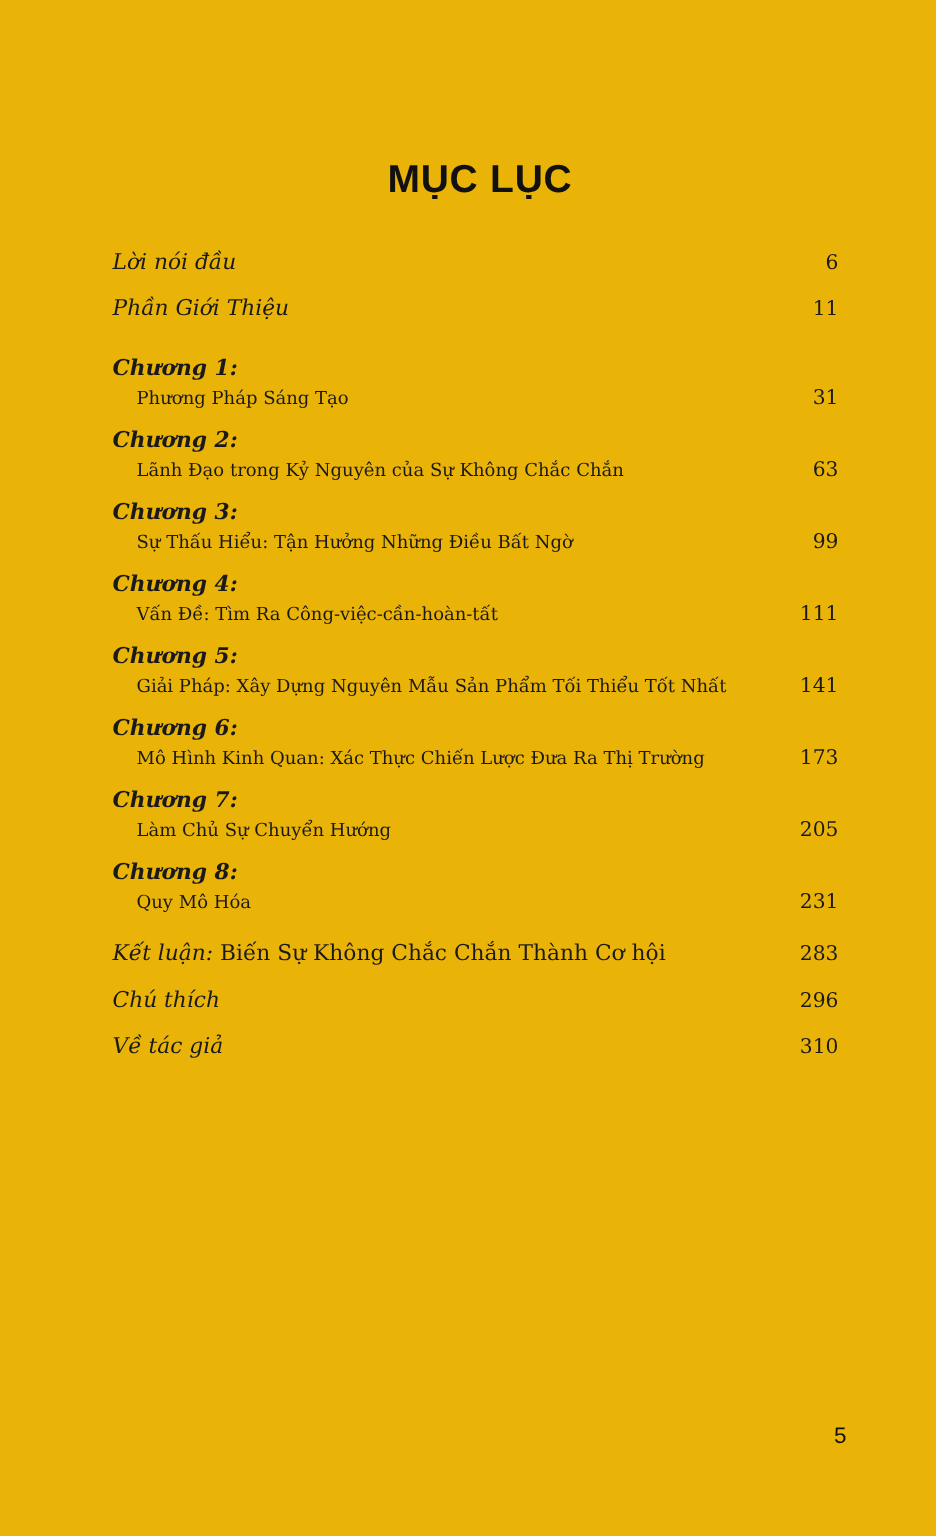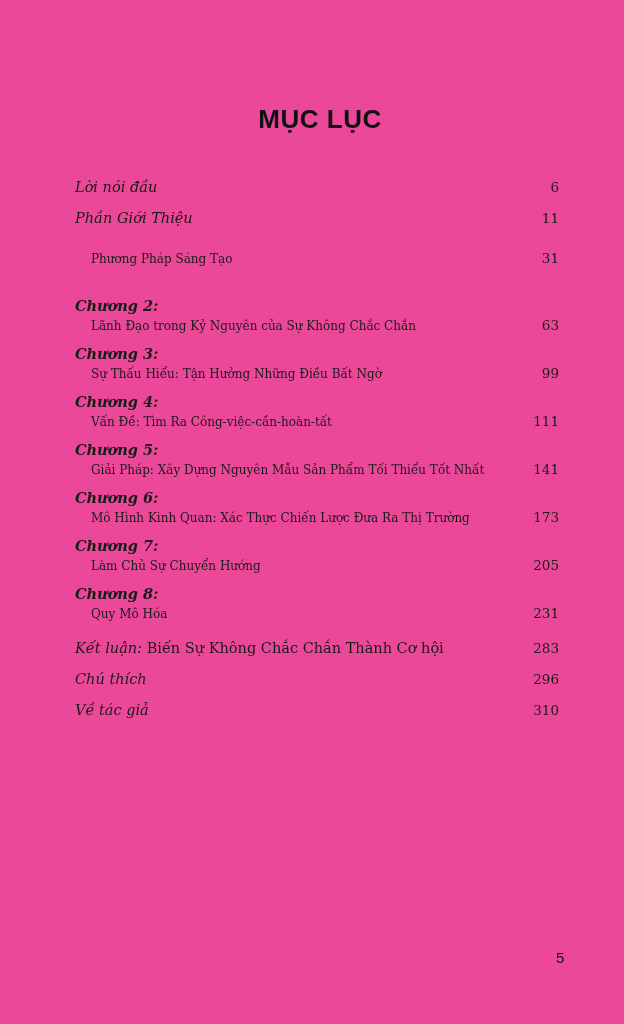--- a/index.html
+++ b/index.html
@@ -12,38 +12,38 @@
       height: 1024px;
       position: relative;
       overflow: hidden;
       color: #1a1a1a;
       font-family: "DejaVu Serif", "Liberation Serif", serif;
     }
     .page {
       position: absolute;
       left: 0; top: 0;
       width: 624px; height: 1024px;
-      background: #ec4899;
+      background: #eab308;
     }
     .title {
       position: absolute;
       top: 104px;
       left: 0;
       width: 640px;
       text-align: center;
       font-family: "Liberation Sans", "DejaVu Sans", sans-serif;
       font-weight: bold;
       font-size: 26px;
       letter-spacing: 0.5px;
       color: #111111;
     }
     .toc {
       position: absolute;
       left: 75px;
-      top: 178px;
+      top: 166px;
       width: 484px;
     }
     .row {
       display: flex;
       justify-content: space-between;
       align-items: baseline;
       font-size: 14px;
       line-height: 18px;
     }
     .row .label { white-space: nowrap; }
@@ -101,20 +101,21 @@
       <span class="num">6</span>
     </div>
     <div class="row entry-simple">
       <span class="label">Phần Giới Thiệu</span>
       <span class="num">11</span>
     </div>
 
     <div class="gap-after-intro"></div>
 
     <div class="chapter">
+      <div class="ch-head">Chương 1:</div>
       <div class="row">
         <span class="label">Phương Pháp Sáng Tạo</span>
         <span class="num">31</span>
       </div>
     </div>
     <div class="chapter">
       <div class="ch-head">Chương 2:</div>
       <div class="row">
         <span class="label">Lãnh Đạo trong Kỷ Nguyên của Sự Không Chắc Chắn</span>
         <span class="num">63</span>

